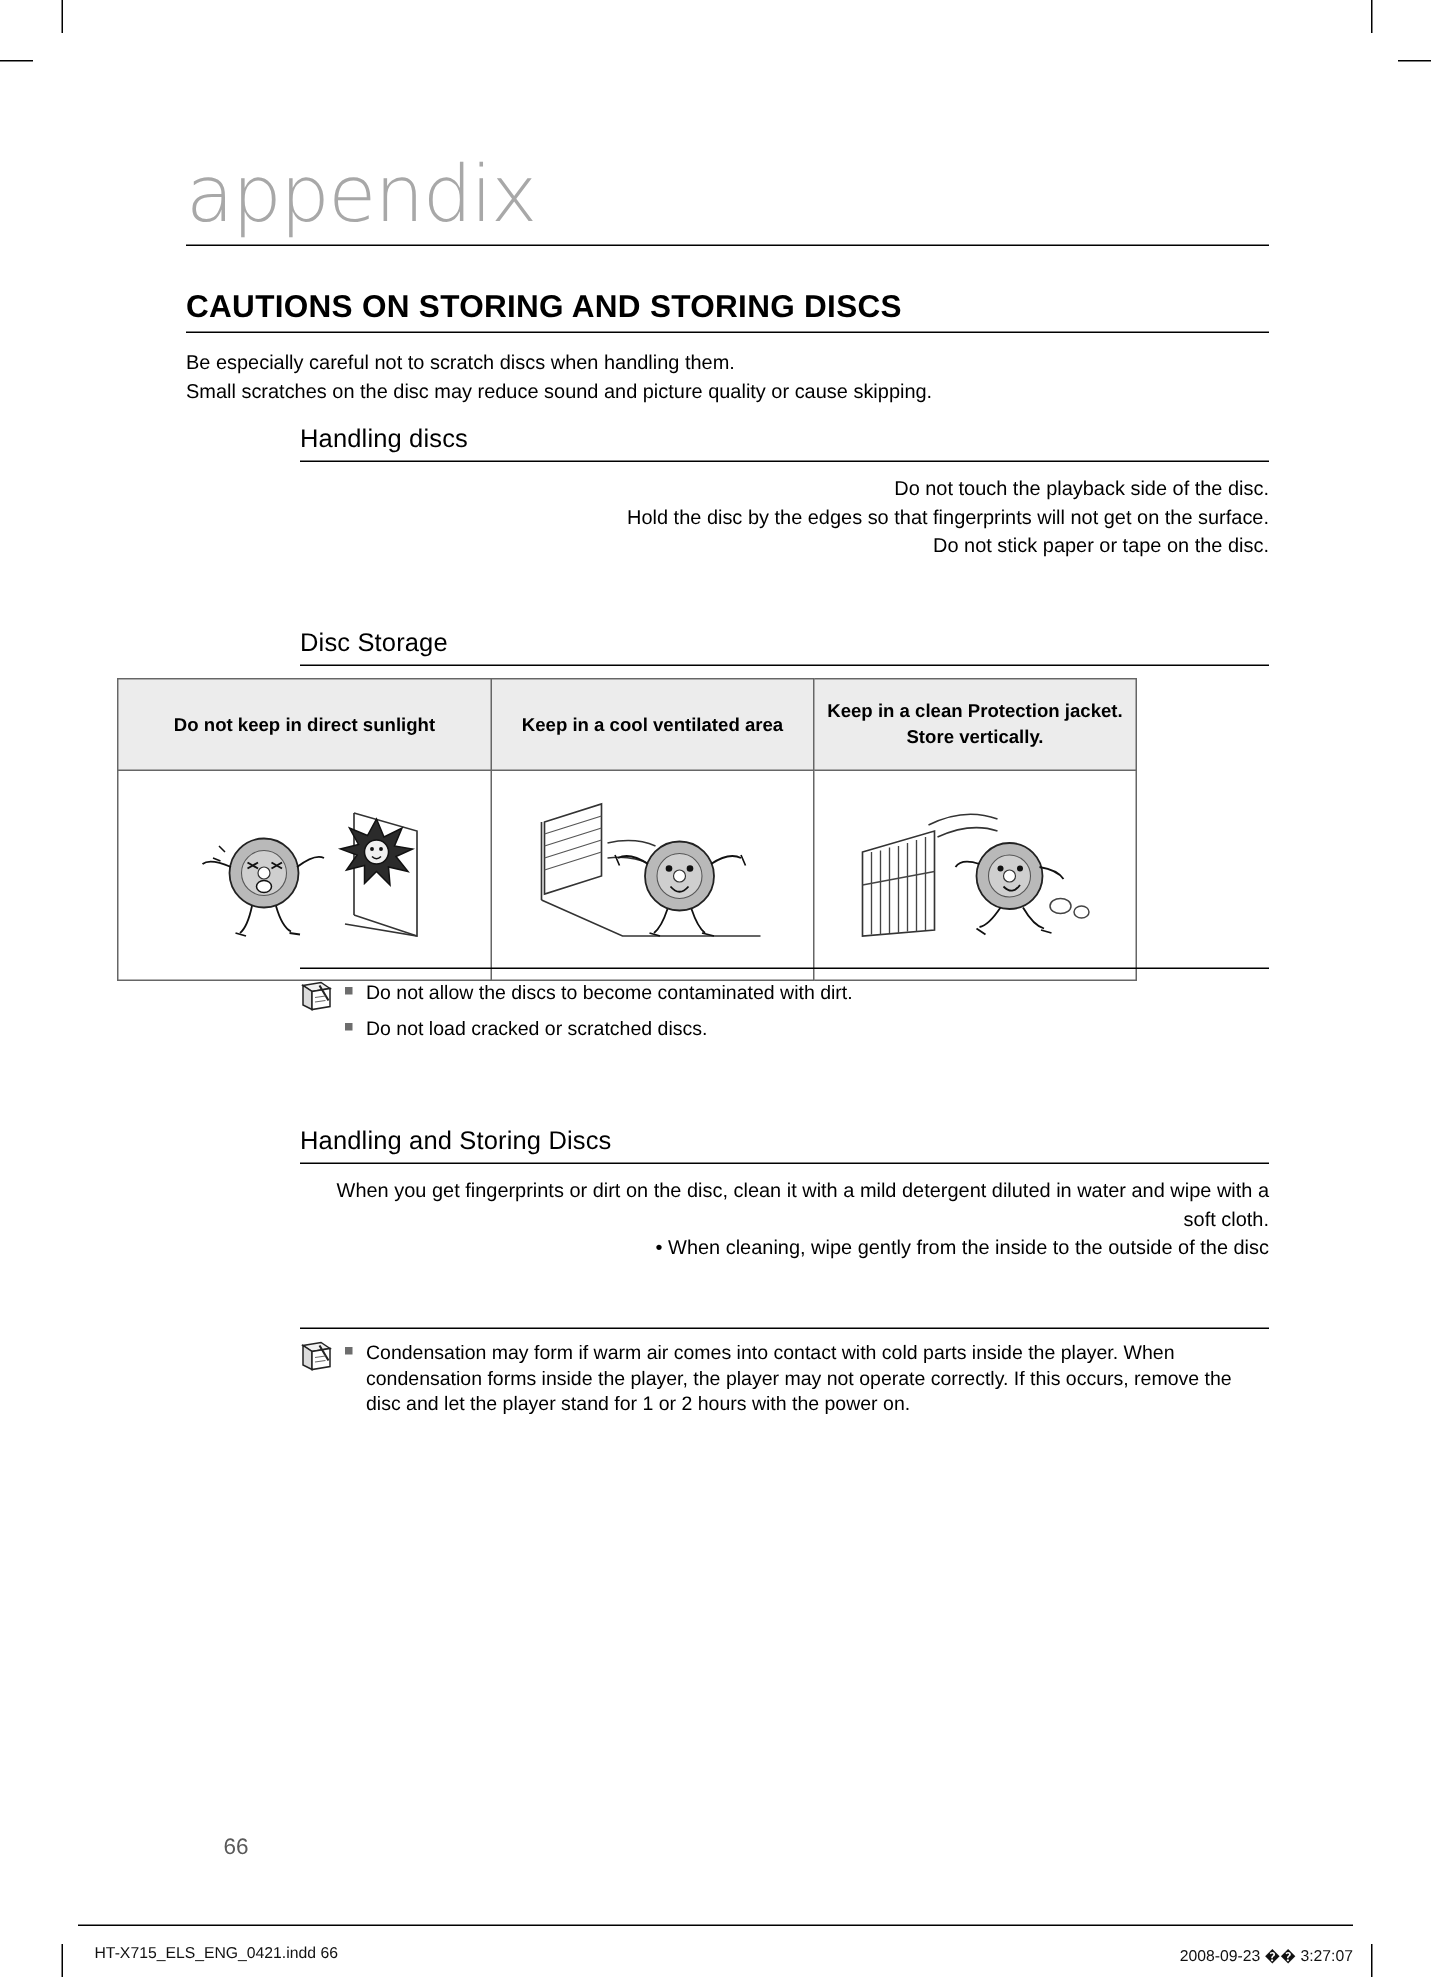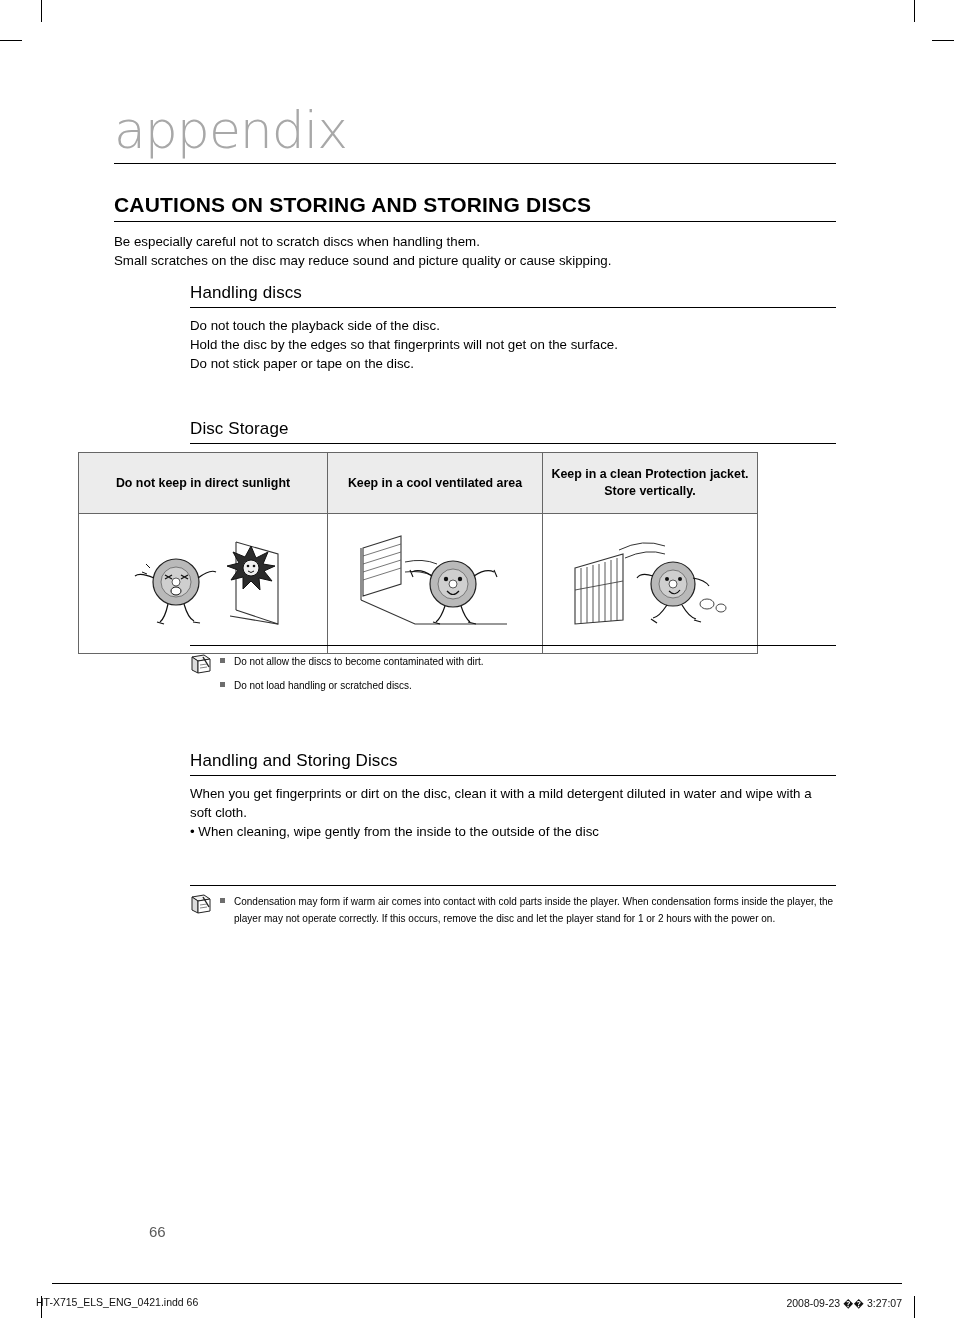--- a/index.html
+++ b/index.html
@@ -20,21 +20,21 @@
   .crop {
     position: absolute;
     background: #000;
   }
   .crop-v { width: 1px; height: 22px; }
   .crop-h { height: 1px; width: 22px; }
 
   
   .page {
     position: absolute;
-    left: 114px;
+    left: 124px;
     top: 0;
     width: 722px;
     height: 974px;
   }
 
   
   .chapter-title {
     position: absolute;
     left: 0;
     top: 104px;
@@ -93,21 +93,21 @@
   }
   .section-rule {
     border-top: 1px solid #000;
     width: 646px;
   }
   .section-body {
     font-size: 13.3px;
     line-height: 19px;
     margin-top: 8px;
   }
-  .section-body p { margin: 0 0 0 0; }
+  .section-body p { margin: 0 0 0 0; text-align: right; }
   .gap { margin-top: 12px; }
 
   
   .storage-table {
     position: absolute;
     left: 78px;
     top: 452px;
     width: 640px;
     border-collapse: collapse;
     table-layout: fixed;
@@ -148,21 +148,21 @@
     display: flex;
     padding-top: 7px;
   }
   .note-icon {
     width: 30px;
     flex: 0 0 30px;
     padding-top: 1px;
   }
   .note-items {
     flex: 1;
-    font-size: 10px;
+    font-size: 13px;
     line-height: 17px;
   }
   .note-item {
     position: relative;
     padding-left: 14px;
     margin-bottom: 7px;
   }
   .note-item:last-child { margin-bottom: 0; }
   .note-bullet {
     position: absolute;
@@ -185,21 +185,21 @@
   }
   .footer-rule {
     position: absolute;
     left: 52px;
     top: 1283px;
     width: 850px;
     border-top: 1px solid #000;
   }
   .footer-left {
     position: absolute;
-    left: 36px;
+    left: 63px;
     top: 1296px;
     font-size: 10.5px;
     color: #111;
   }
   .footer-right {
     position: absolute;
     right: 52px;
     top: 1296px;
     font-size: 10.5px;
     color: #111;
@@ -363,21 +363,21 @@
           <path d="M10 11 L17 10 M10 14 L17 13" stroke="#666" stroke-width="0.8"></path>
         </svg>
       </div>
       <div class="note-items">
         <div class="note-item">
           <span class="note-bullet"></span>
           <span>Do not allow the discs to become contaminated with dirt.</span>
         </div>
         <div class="note-item">
           <span class="note-bullet"></span>
-          <span>Do not load handling or scratched discs.</span>
+          <span>Do not load cracked or scratched discs.</span>
         </div>
       </div>
     </div>
   </div>
 
   <div class="section" style="top:751px;">
     <div class="section-title">Handling and Storing Discs</div>
     <div class="section-rule"></div>
     <div class="section-body">
       <p>When you get fingerprints or dirt on the disc, clean it with a mild detergent diluted in water and wipe with a soft cloth.</p>

